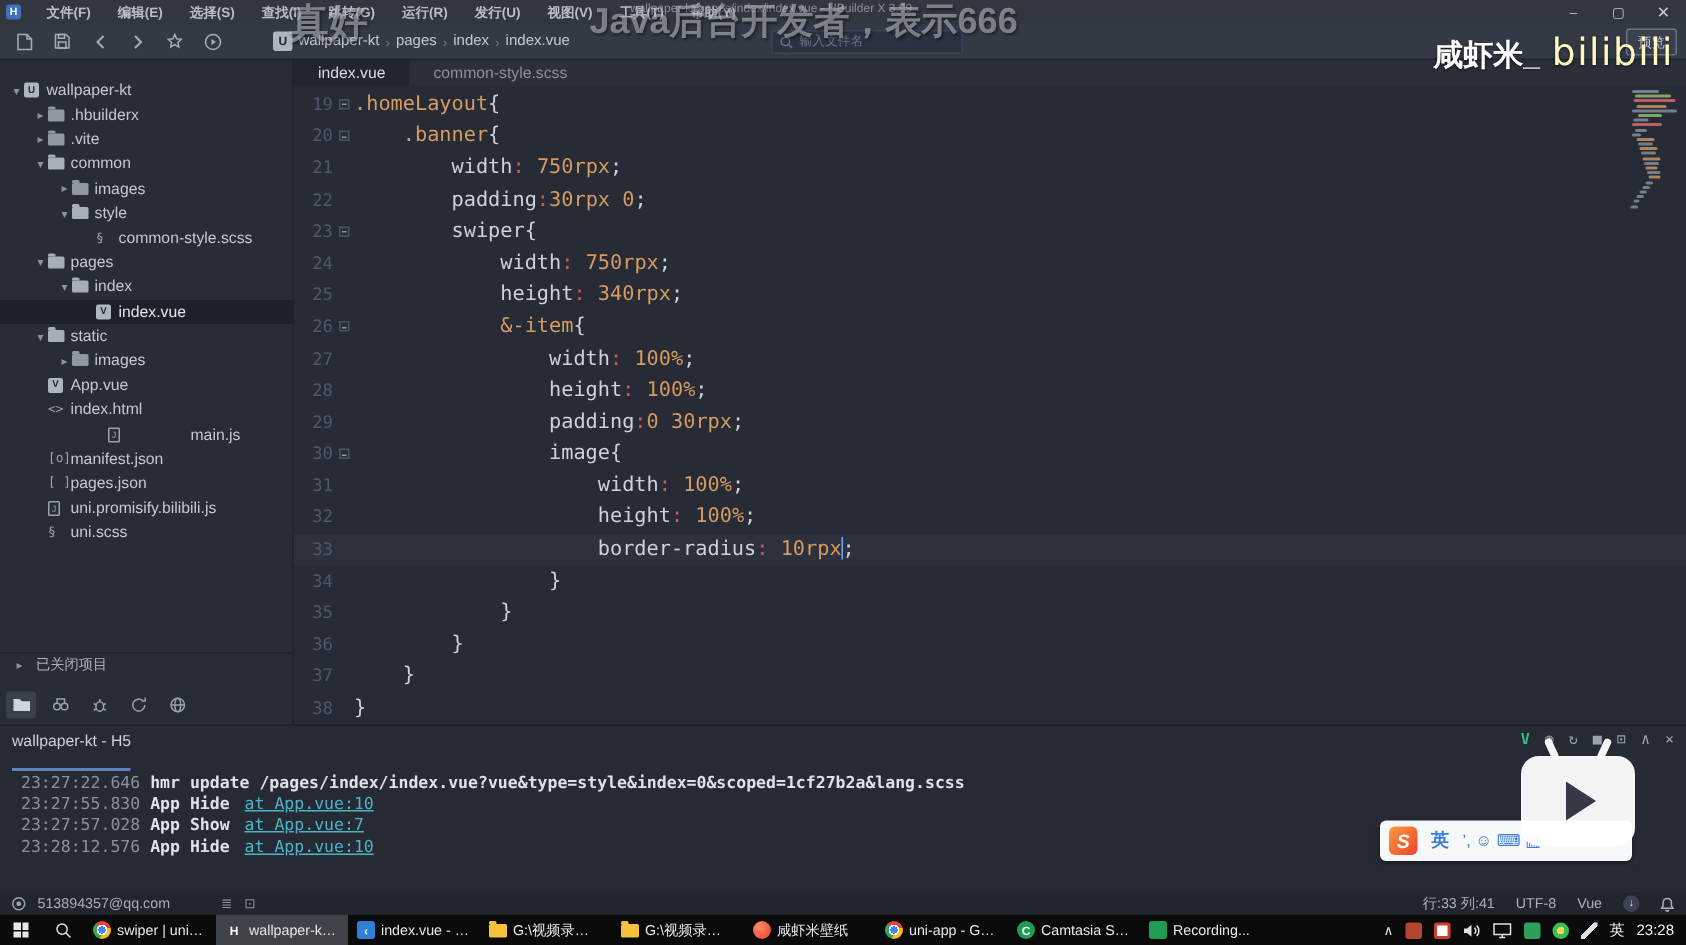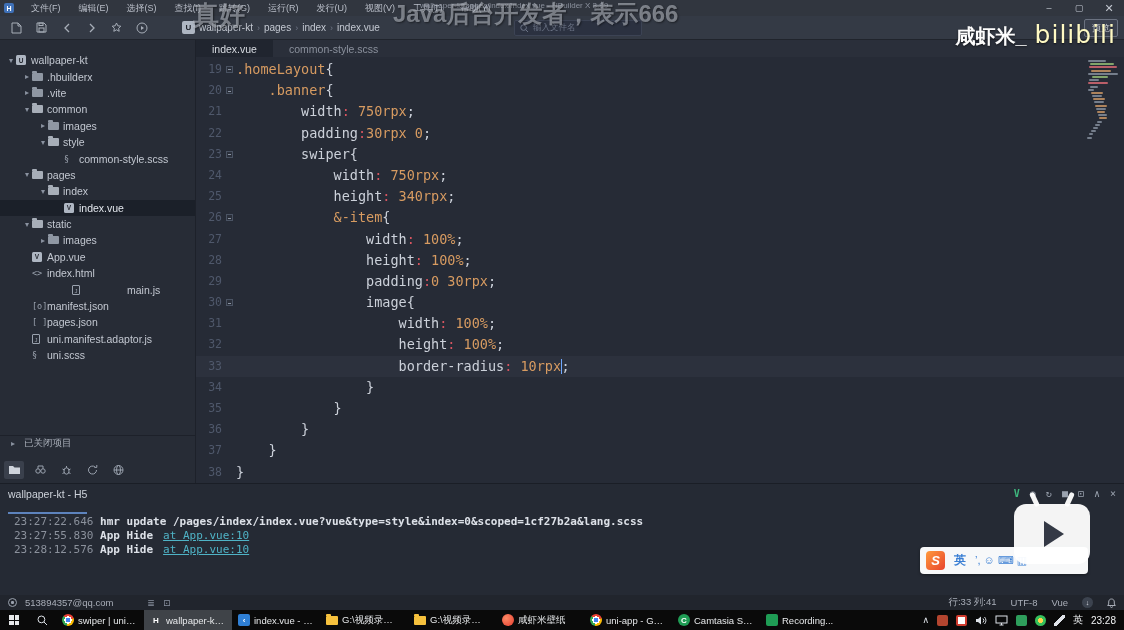--- a/index.html
+++ b/index.html
@@ -4,21 +4,21 @@
 <style>
   * { margin:0; padding:0; box-sizing:border-box; }
   html,body { background:#14161c; }
   .screen { position:relative; width:1124px; height:630px; background:#262b36; overflow:hidden;
             font-family:"Liberation Sans","DejaVu Sans",sans-serif; color:#c3c8d1; }
 
   
   .titlebar { height:16px; background:#31363f; display:flex; align-items:center; gap:0; padding-left:4px; position:relative; }
   .hx-logo { width:10px; height:10px; background:#3f71b8; border-radius:2px; color:#fff; font-size:7px; font-weight:bold;
              display:flex; align-items:center; justify-content:center; margin-right:8px; }
-  .menus { display:flex; gap:0; }
+  .menus { display:flex; gap:0;font-weight:bold; }
   .menu-item { font-size:9px; color:#b9bec8; padding:0 9px; line-height:16px; cursor:default; }
   .win-title { position:absolute; left:420px; top:1px; font-size:8px; color:#8b919d; white-space:nowrap; }
   .win-controls { position:absolute; right:0; top:0; display:flex; }
   .win-btn { width:30px; height:16px; display:flex; align-items:center; justify-content:center; color:#c3c8d1; font-size:9px; }
   .win-btn.close { font-size:11px; }
 
   
   .toolbar { height:24px; background:#343a45; display:flex; align-items:center; position:relative; border-bottom:1px solid #20242c; }
   .tb-icons { display:flex; align-items:center; gap:0; padding-left:4px; }
   .tb-btn { width:25px; height:20px; display:flex; align-items:center; justify-content:center; color:#a7aeb8; }
@@ -351,21 +351,21 @@
             <span class="tr-icon">
               <span class="ic-text">[ ]</span>
             </span>
             <span>pages.json</span>
           </div>
           <div class="tree-row" style="padding-left: 22px;">
             <span class="tr-arrow"></span>
             <span class="tr-icon">
               <span class="ic-page">J</span>
             </span>
-            <span>uni.manifest.adaptor.js</span>
+            <span>uni.promisify.bilibili.js</span>
           </div>
           <div class="tree-row" style="padding-left: 22px;">
             <span class="tr-arrow"></span>
             <span class="tr-icon">
               <span class="ic-text">§</span>
             </span>
             <span>uni.scss</span>
           </div>
         </div>
       <div class="closed-projects">
@@ -452,20 +452,21 @@
           <span class="ca">↻</span>
           <span class="ca">■</span>
           <span class="ca">⊡</span>
           <span class="ca">∧</span>
           <span class="ca">×</span>
         </div>
     </div>
     <div class="console-logs" id="logs">
         <div><span class="log-time">23:27:22.646 </span><span class="log-text">hmr update /pages/index/index.vue?vue&amp;type=style&amp;index=0&amp;scoped=1cf27b2a&amp;lang.scss</span></div>
         <div><span class="log-time">23:27:55.830 </span><span class="log-text">App Hide</span><a class="log-link">at App.vue:10</a></div>
+        <div><span class="log-time">23:27:57.028 </span><span class="log-text">App Show</span><a class="log-link">at App.vue:7</a></div>
         <div><span class="log-time">23:28:12.576 </span><span class="log-text">App Hide</span><a class="log-link">at App.vue:10</a></div>
       </div>
   </div>
 
   <div class="statusbar">
     <span class="sb-avatar"></span>
     <span>513894357@qq.com</span>
     <span class="sb-ic" style="margin-left:26px">≣</span>
     <span class="sb-ic">⊡</span>
     <div class="sb-right">

